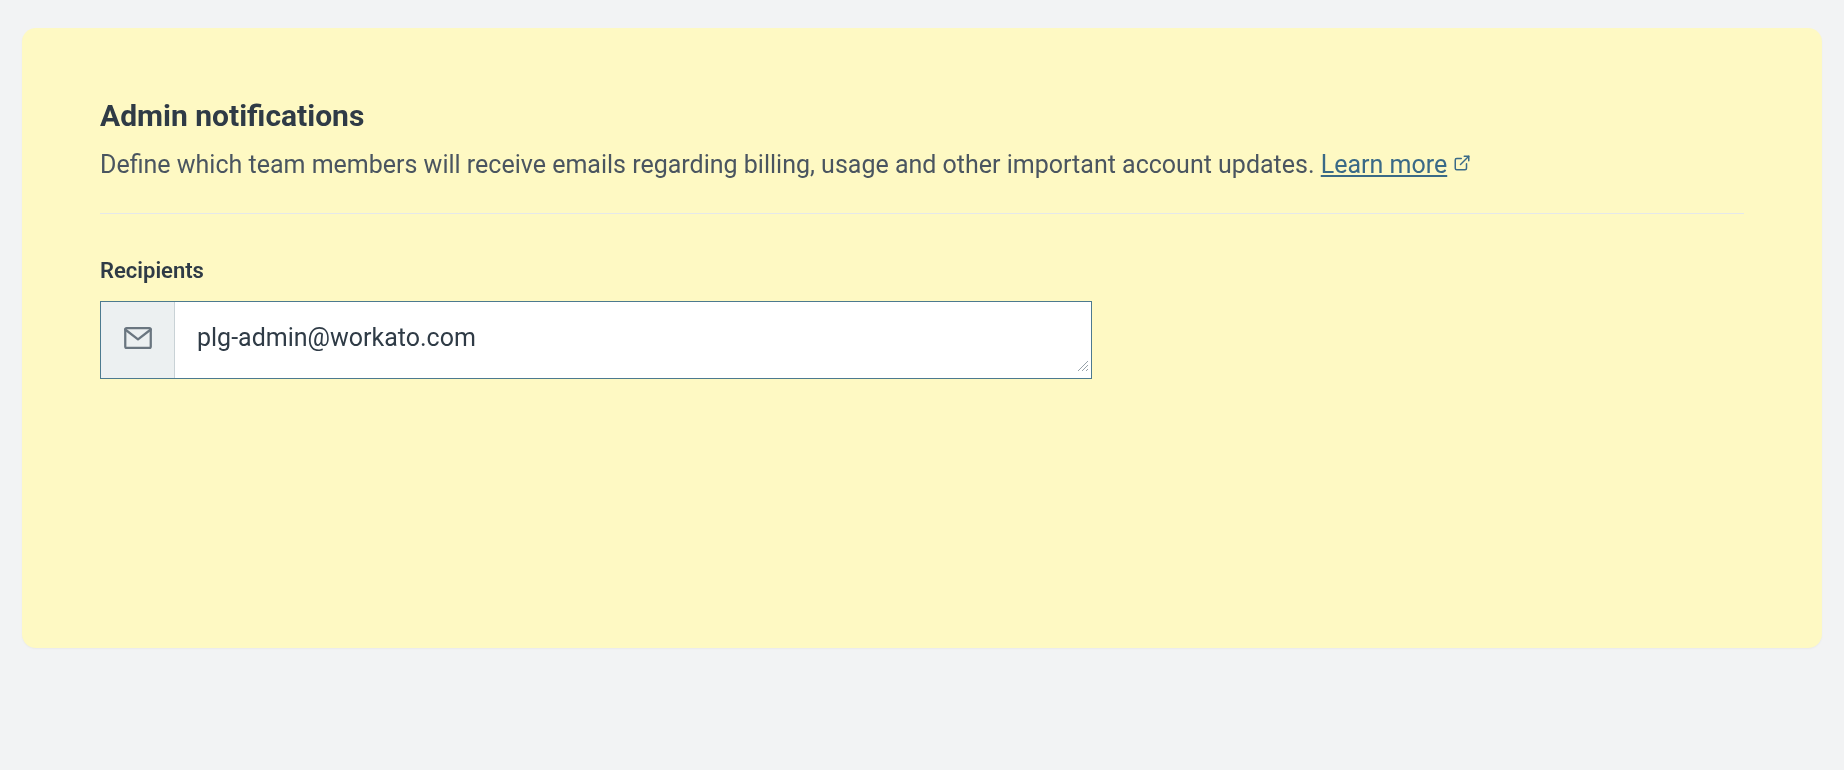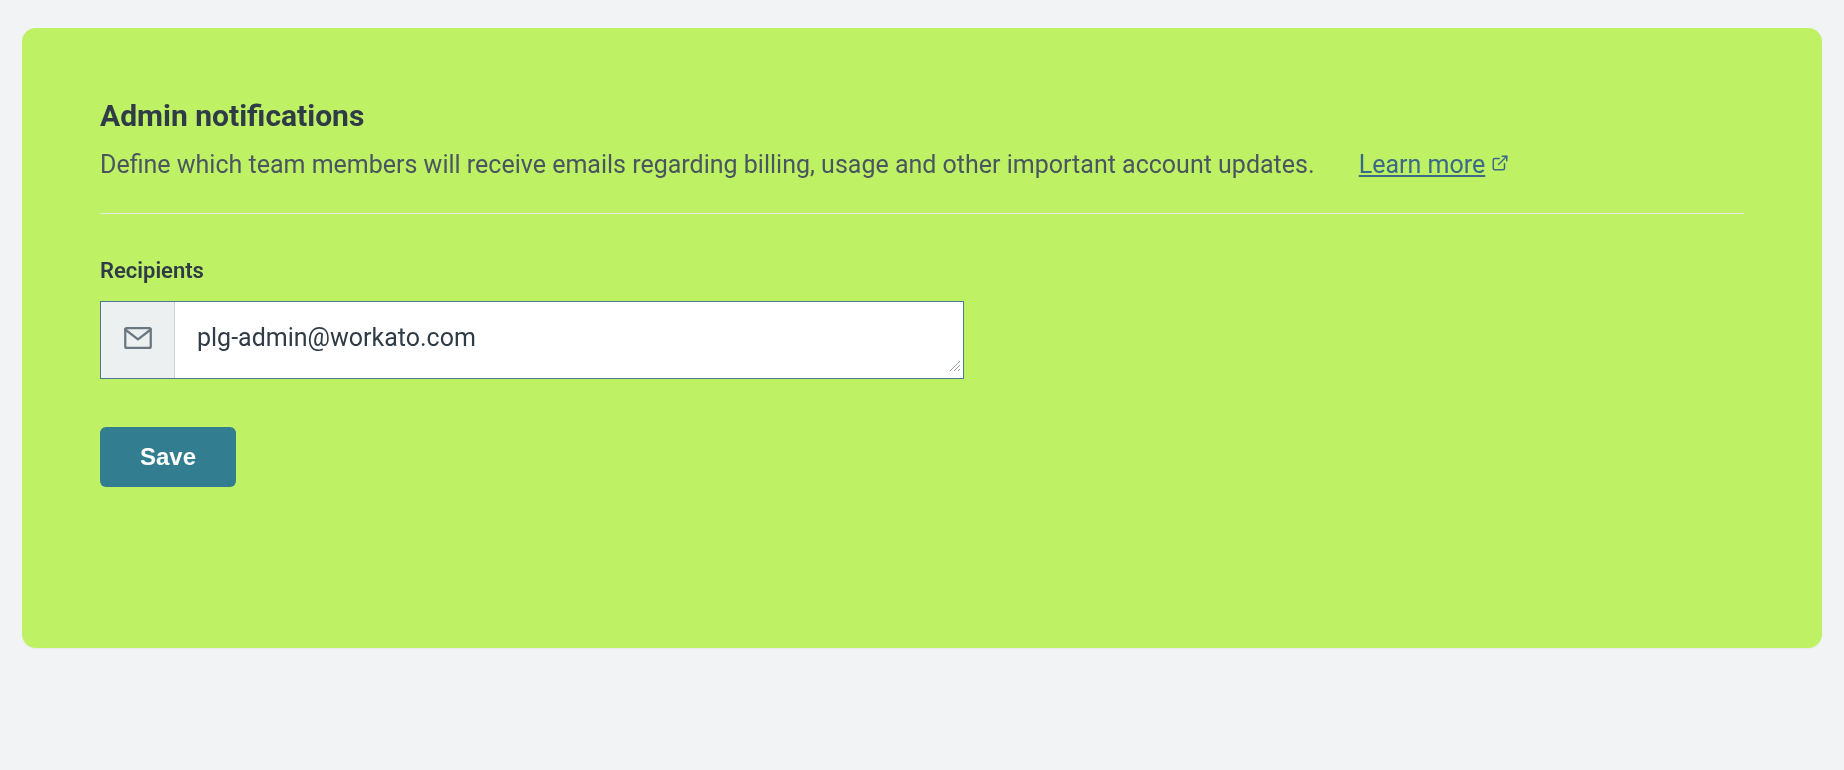--- a/index.html
+++ b/index.html
@@ -8,42 +8,41 @@
       padding: 0;
     }
     body {
       font-family: -apple-system, BlinkMacSystemFont, "Segoe UI", Roboto, Helvetica, Arial, sans-serif;
       background: #f2f3f4;
       padding: 28px 22px;
       width: 1844px;
       height: 770px;
     }
     .card {
-      background: #bef264;
+      background: #fef9c3;
       border-radius: 14px;
       padding: 70px 78px 60px 78px;
       box-shadow: 0 1px 2px rgba(0,0,0,0.04);
       min-height: 620px;
     }
     .heading {
       font-size: 30px;
       font-weight: 700;
       color: #2f3b46;
       margin-bottom: 14px;
     }
     .description {
       font-size: 25px;
       color: #4a5560;
       line-height: 1.45;
     }
     .learn-more {
       color: #3a6a87;
       text-decoration: underline;
       cursor: pointer;
-      margin-left: 38px;
     }
     .ext-icon {
       display: inline-block;
       vertical-align: middle;
       margin-left: 6px;
       position: relative;
       top: -2px;
     }
     .divider {
       border: none;
@@ -52,21 +51,21 @@
       margin-bottom: 44px;
     }
     .field-label {
       font-size: 22px;
       font-weight: 600;
       color: #2f3b46;
       margin-bottom: 18px;
     }
     .input-wrap {
       display: flex;
-      width: 864px;
+      width: 992px;
       border: 1px solid #4c7a8f;
       background: #ffffff;
       position: relative;
     }
     .input-icon-box {
       width: 74px;
       background: #ecf0f1;
       border-right: 1px solid #c9d2d6;
       display: flex;
       align-items: center;
@@ -140,14 +139,13 @@
     <span class="resize-handle">
       <svg width="14" height="14" viewBox="0 0 14 14">
         <line x1="3" y1="13" x2="13" y2="3" stroke="#97a2aa" stroke-width="1"></line>
         <line x1="7" y1="13" x2="13" y2="7" stroke="#97a2aa" stroke-width="1"></line>
         <line x1="11" y1="13" x2="13" y2="11" stroke="#97a2aa" stroke-width="1"></line>
       </svg>
     </span>
   </div>
 
 
-  <button class="save-button">Save</button>
 </div>
 
 </body></html>

